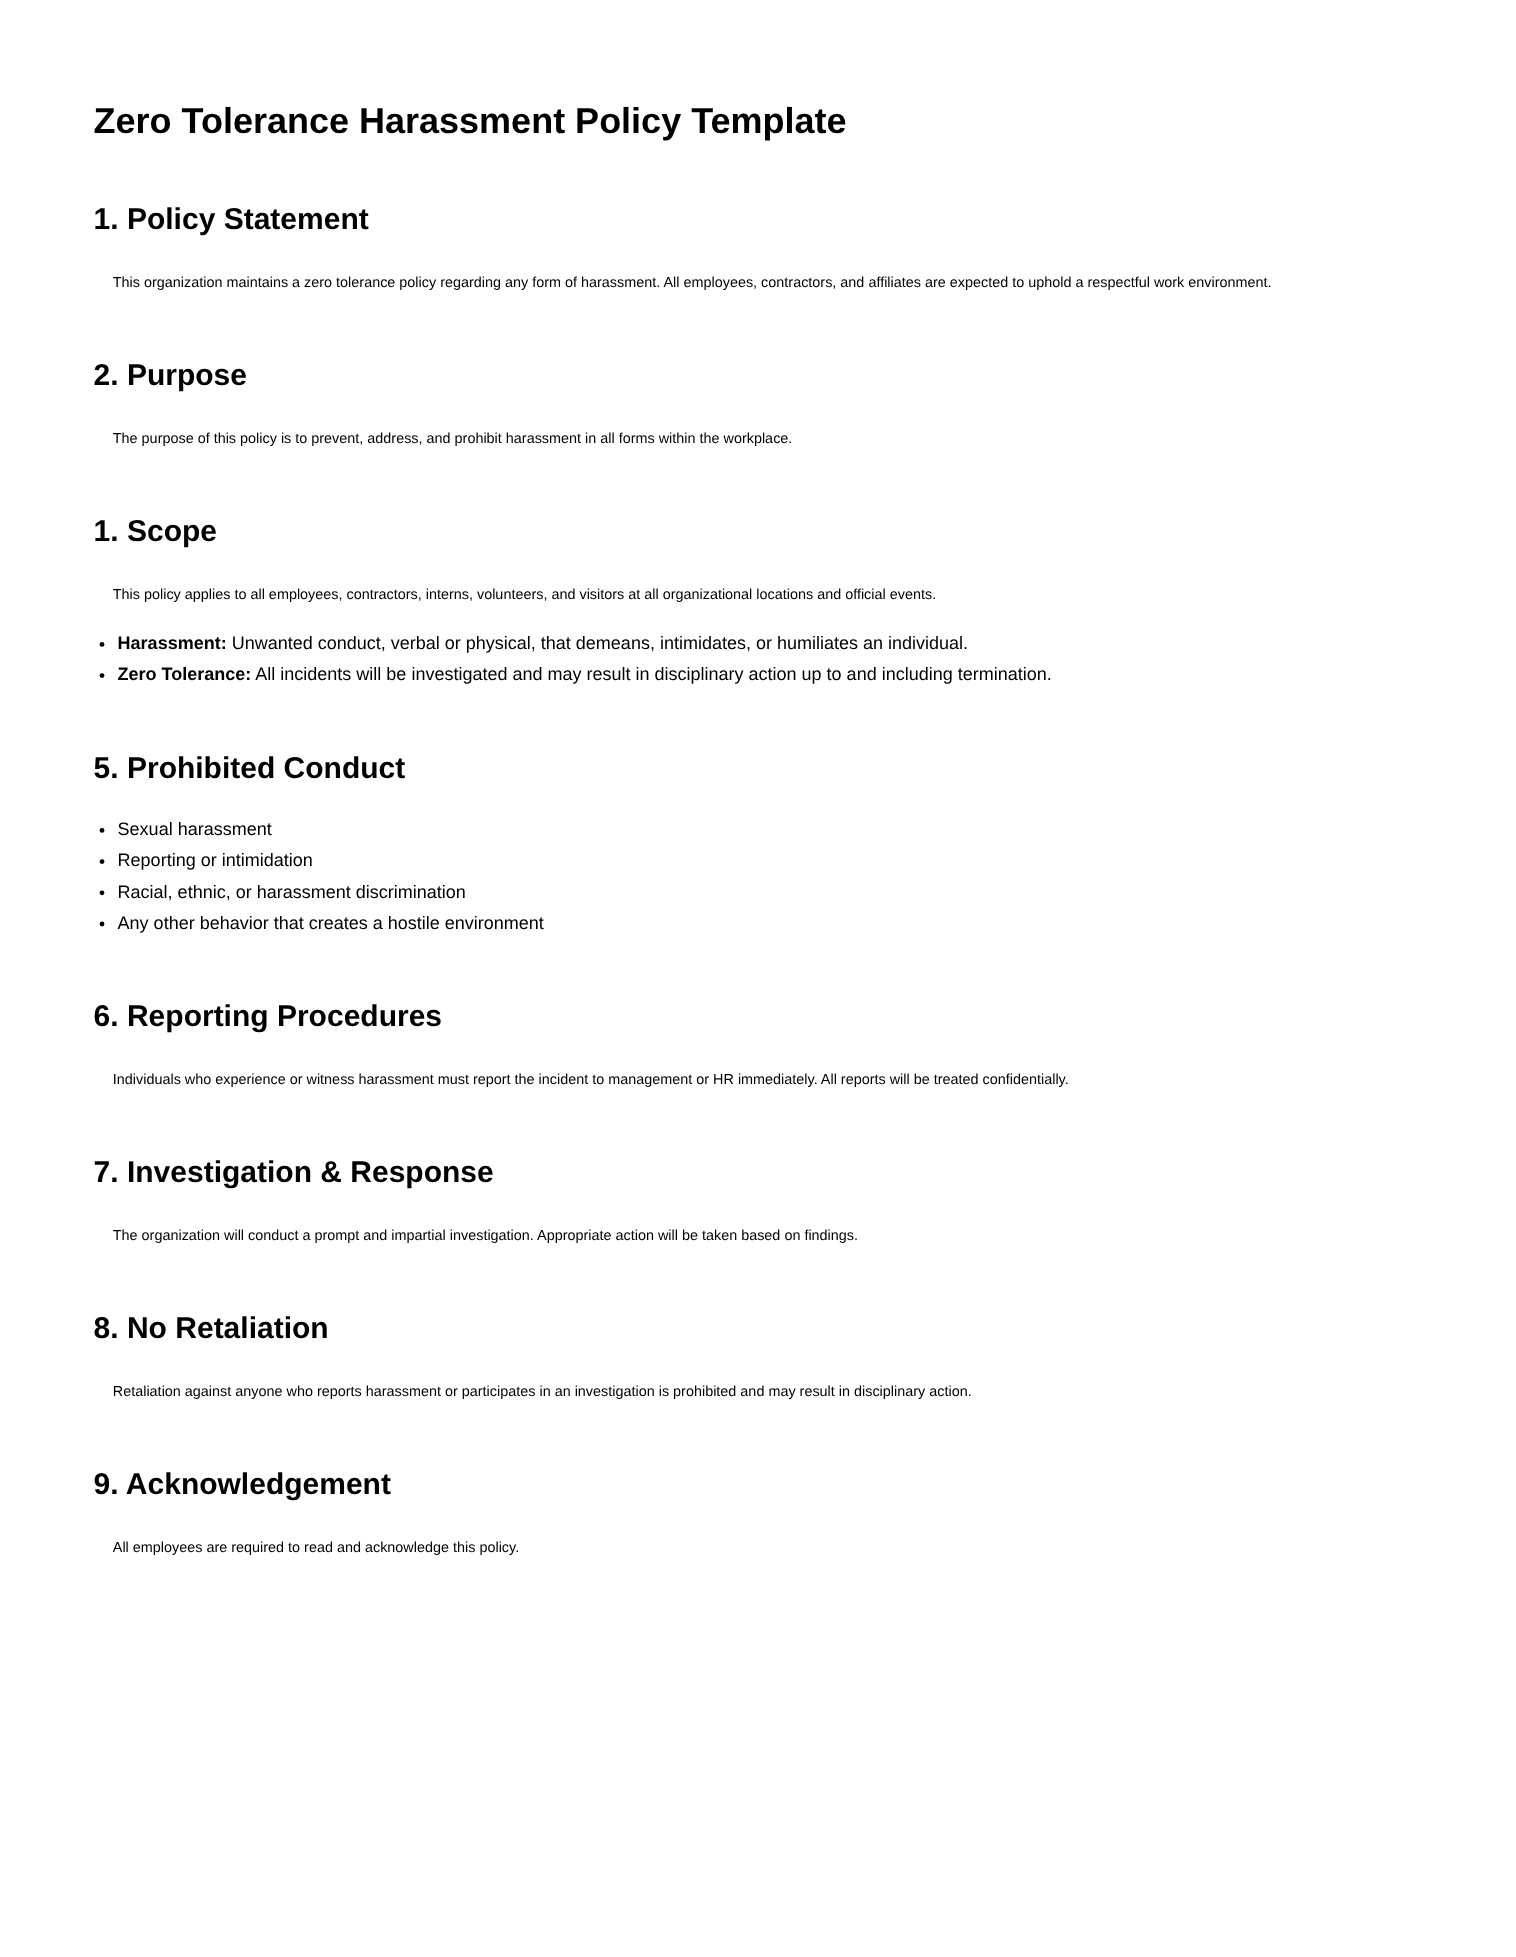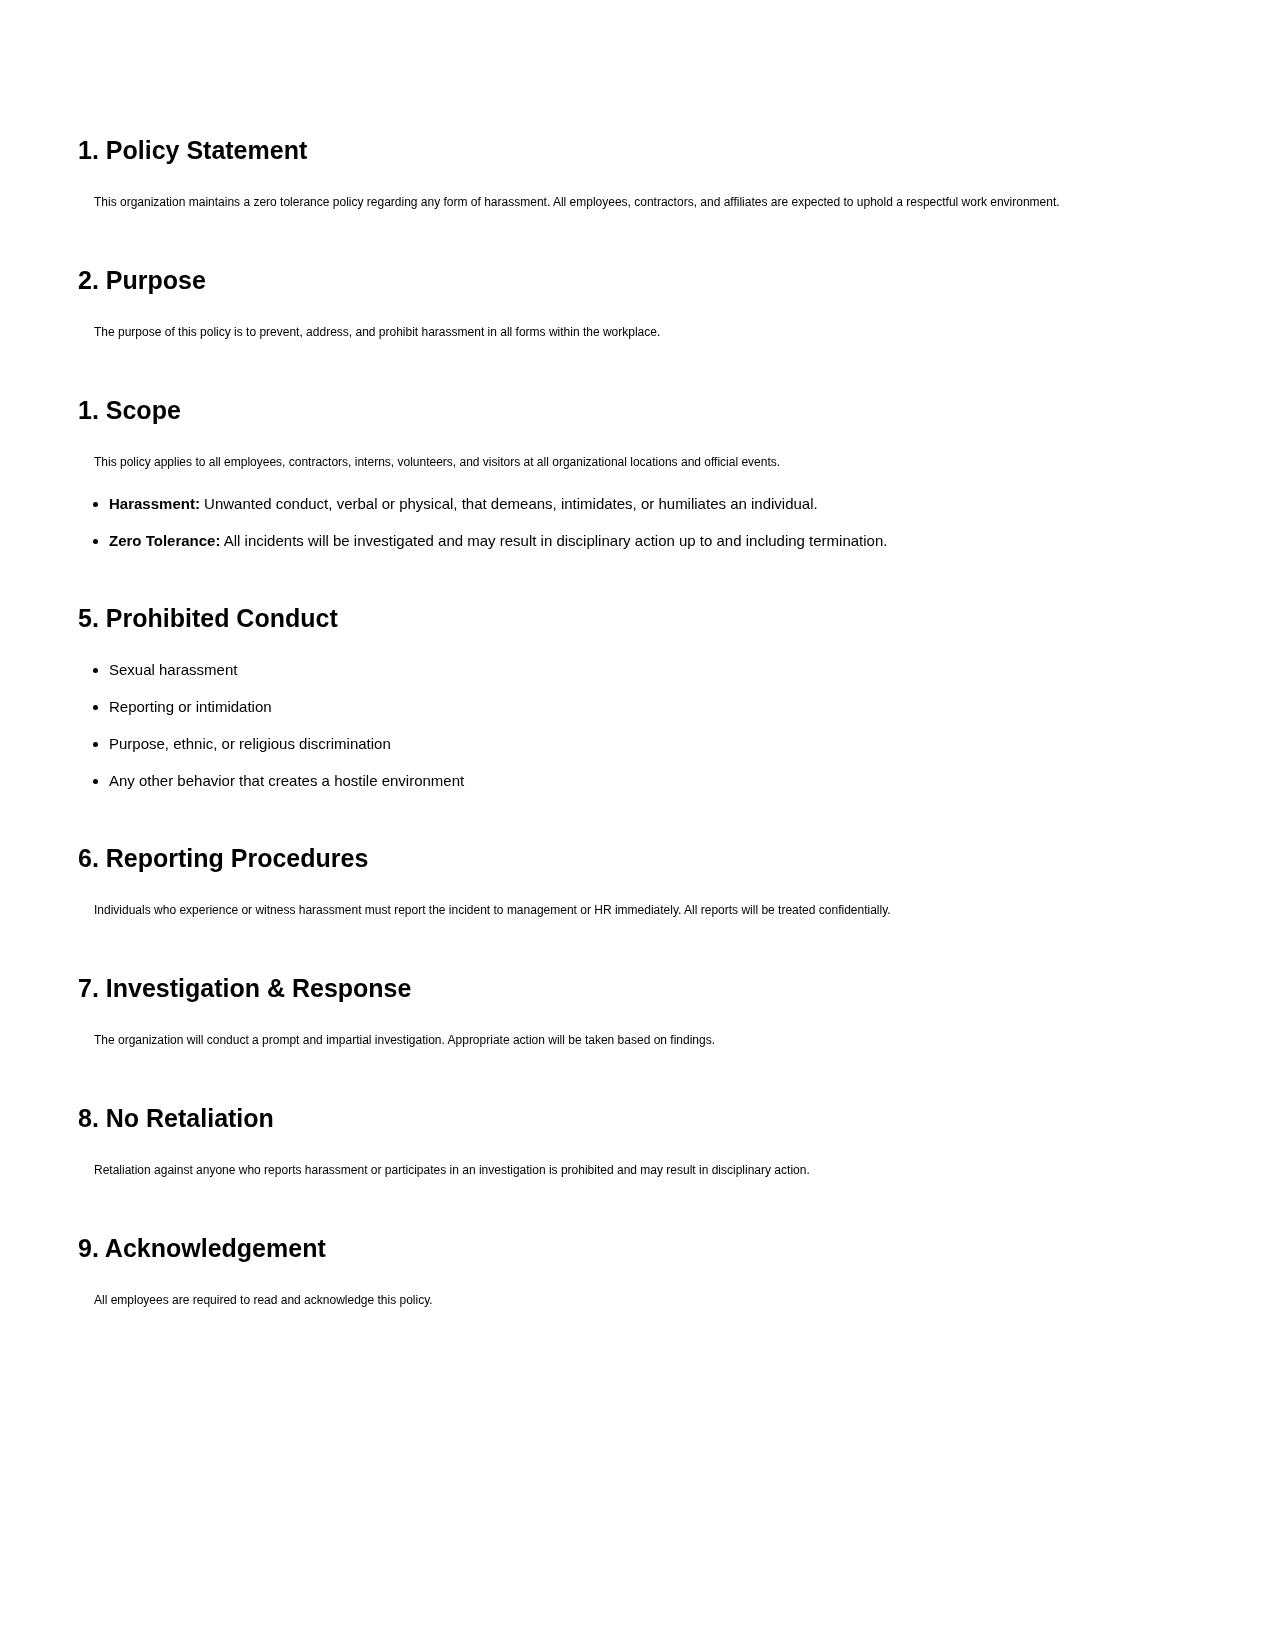--- a/index.html
+++ b/index.html
@@ -39,31 +39,32 @@
     margin: 16px;
   }
   ul.section-list {
     margin: 0;
     padding: 0 0 0 19px;
     list-style: disc outside;
   }
   ul.section-list li {
     font-size: 15px;
     line-height: 25px;
-    margin: 12px;
+    margin: 1px;
   }
   .term {
     font-weight: 700;
   }
 </style>
 </head>
 <body>
 
 <div class="page">
 
+  <h1 class="doc-title">Zero Tolerance Harassment Policy Template</h1>
 
   <section>
     <h2 class="section-heading">1. Policy Statement</h2>
     <p class="section-paragraph">This organization maintains a zero tolerance policy regarding any form of harassment. All employees, contractors, and affiliates are expected to uphold a respectful work environment.</p>
   </section>
 
   <section>
     <h2 class="section-heading">2. Purpose</h2>
     <p class="section-paragraph">The purpose of this policy is to prevent, address, and prohibit harassment in all forms within the workplace.</p>
   </section>
@@ -82,21 +83,21 @@
         <span class="term">Zero Tolerance:</span><span> All incidents will be investigated and may result in disciplinary action up to and including termination.</span>
       </li>
     </ul>
   </section>
 
   <section>
     <h2 class="section-heading">5. Prohibited Conduct</h2>
     <ul class="section-list">
       <li>Sexual harassment</li>
       <li>Reporting or intimidation</li>
-      <li>Purpose, ethnic, or religious discrimination</li>
+      <li>Racial, ethnic, or harassment discrimination</li>
       <li>Any other behavior that creates a hostile environment</li>
     </ul>
   </section>
 
   <section>
     <h2 class="section-heading">6. Reporting Procedures</h2>
     <p class="section-paragraph">Individuals who experience or witness harassment must report the incident to management or HR immediately. All reports will be treated confidentially.</p>
   </section>
 
   <section>

